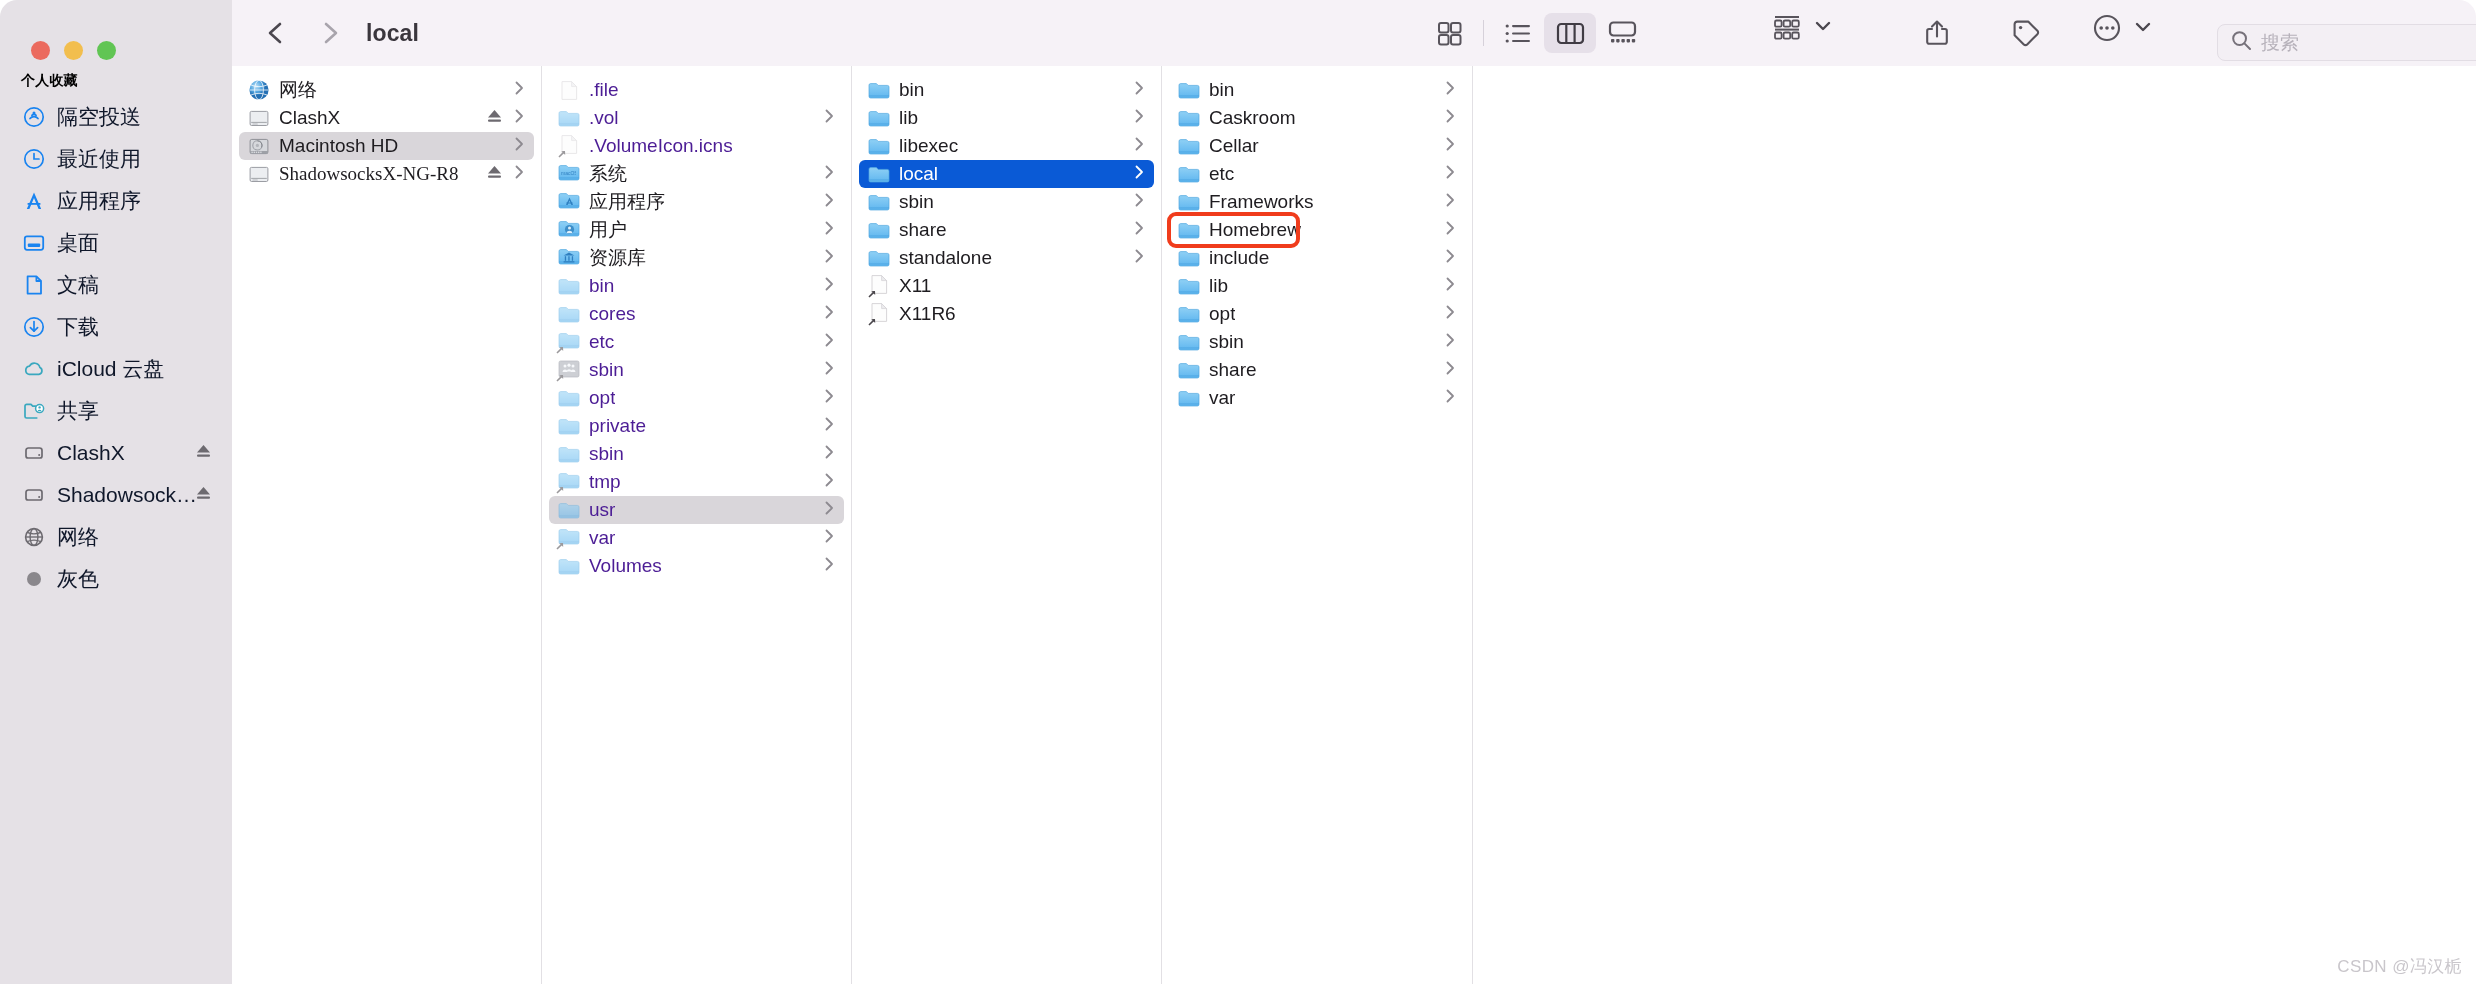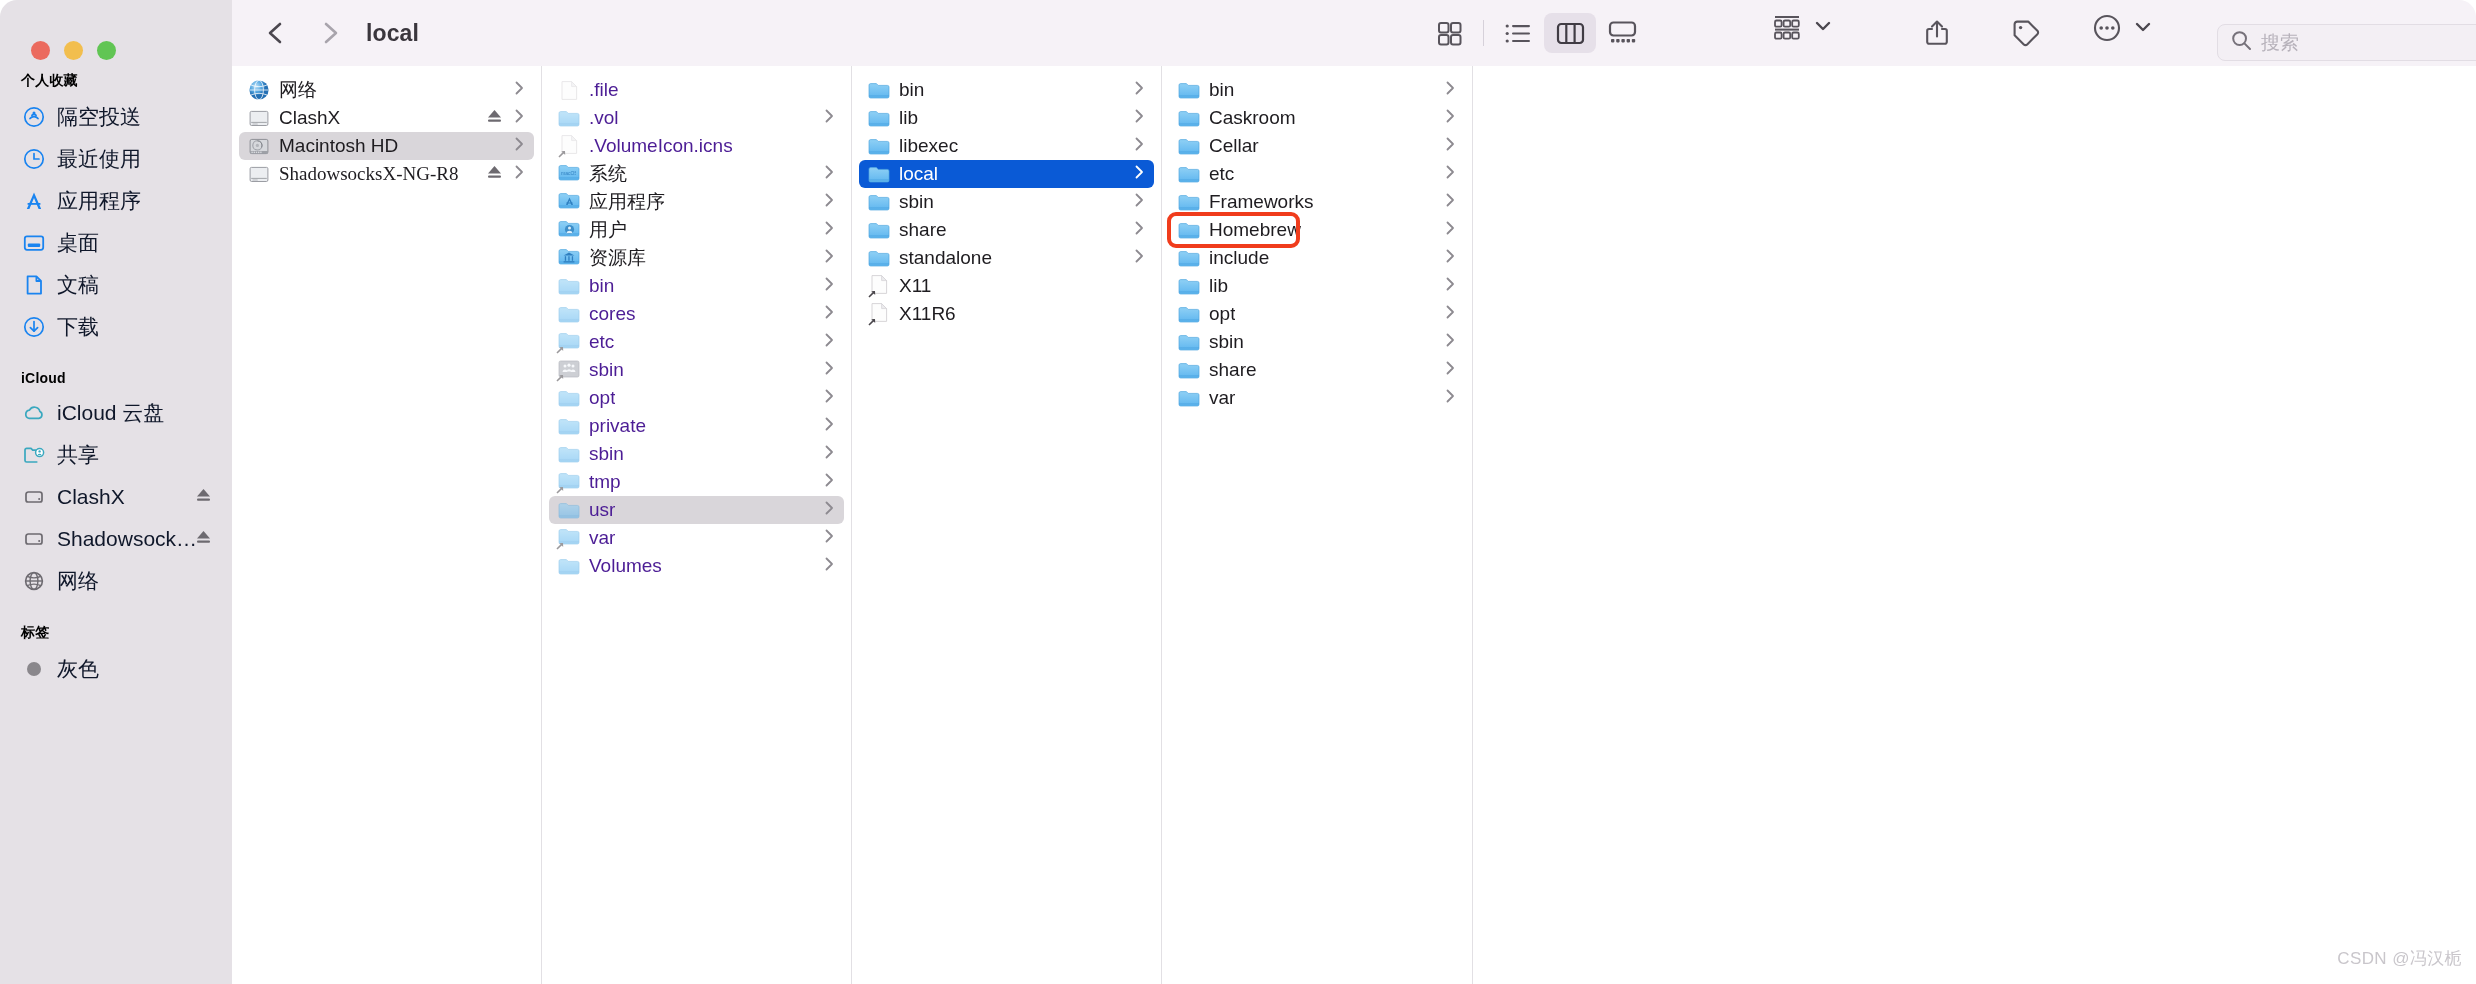--- a/index.html
+++ b/index.html
@@ -140,21 +140,21 @@
   .row.sel-gray { background: #d9d6da; }
   .row.sel-blue { background: #0a5ad6; }
   .row.sel-blue .rlabel { color: #ffffff; }
 
   .highlight-box {
     position: absolute; border: 4px solid #f03c1c; border-radius: 9px;
     pointer-events: none;
   }
 
   #watermark {
-    position: absolute; right: 14px; bottom: 14px;
+    position: absolute; right: 14px; bottom: 6px;
     font-size: 17px; color: #c9c6cb; letter-spacing: .4px;
     font-family: "Liberation Sans", sans-serif;
   }
 </style>
 </head>
 <body>
 
 <div id="window">
 
   <div id="sidebar">
@@ -217,21 +217,20 @@
         <div class="sb-item">
           <span class="sb-icon">
             <svg width="22" height="22" viewBox="0 0 22 22">
               <circle cx="11" cy="11" r="9.2" fill="none" stroke="#1a84f0" stroke-width="1.7"></circle>
               <line x1="11" y1="5.6" x2="11" y2="15" stroke="#1a84f0" stroke-width="1.7" stroke-linecap="round"></line>
               <polyline points="7.4,11.6 11,15.2 14.6,11.6" fill="none" stroke="#1a84f0" stroke-width="1.7" stroke-linecap="round" stroke-linejoin="round"></polyline>
             </svg>
           </span>
           <span class="sb-label">下载</span>
         </div>
-        <div class="sb-group-title" style="padding-top: 22px;">iCloud</div>
         <div class="sb-item">
           <span class="sb-icon">
             <svg width="22" height="22" viewBox="0 0 22 22">
               <path d="M6.2 16.4 a4.2 4.2 0 0 1 .3 -8.3 a5.6 5.6 0 0 1 10.4 1.5 a3.6 3.6 0 0 1 -1 6.8 Z" fill="none" stroke="#3aa8bf" stroke-width="1.7" stroke-linejoin="round"></path>
             </svg>
           </span>
           <span class="sb-label">iCloud 云盘</span>
         </div>
         <div class="sb-item">
           <span class="sb-icon">
@@ -276,21 +275,20 @@
             <svg width="22" height="22" viewBox="0 0 22 22">
               <circle cx="11" cy="11" r="8.4" fill="none" stroke="#6d6a70" stroke-width="1.6"></circle>
               <ellipse cx="11" cy="11" rx="3.9" ry="8.4" fill="none" stroke="#6d6a70" stroke-width="1.4"></ellipse>
               <line x1="2.6" y1="11" x2="19.4" y2="11" stroke="#6d6a70" stroke-width="1.4"></line>
               <path d="M4.2 6.4 Q11 9.4 17.8 6.4" fill="none" stroke="#6d6a70" stroke-width="1.3"></path>
               <path d="M4.2 15.6 Q11 12.6 17.8 15.6" fill="none" stroke="#6d6a70" stroke-width="1.3"></path>
             </svg>
           </span>
           <span class="sb-label">网络</span>
         </div>
-        <div class="sb-group-title" style="padding-top: 22px;">标签</div>
         <div class="sb-item">
           <span class="sb-icon">
             <svg width="22" height="22" viewBox="0 0 22 22">
               <circle cx="11" cy="11" r="7" fill="#8a878c"></circle>
             </svg>
           </span>
           <span class="sb-label">灰色</span>
         </div>
       </div>
   </div>

